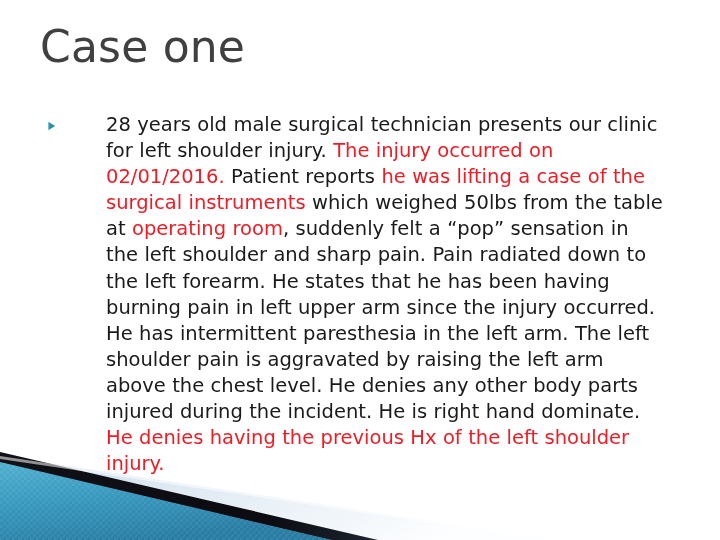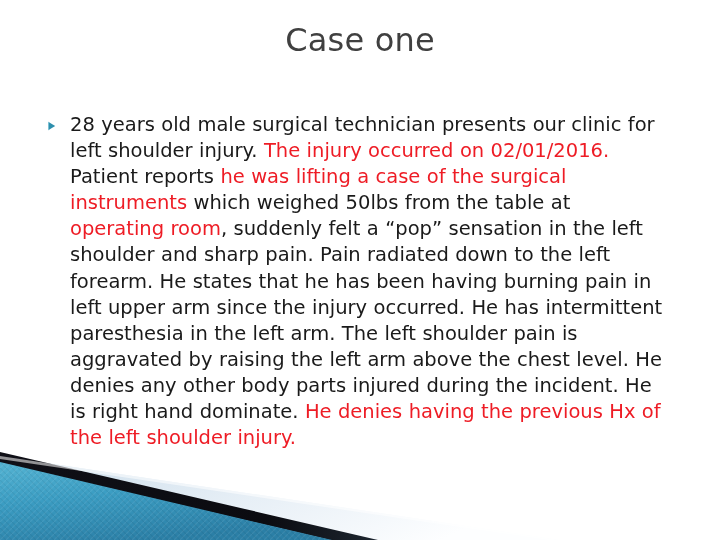--- a/index.html
+++ b/index.html
@@ -28,27 +28,26 @@
   
   #title-area {
     position: absolute;
     left: 40px;
     top: 24px;
     width: 640px;
     height: 76px;
   }
   #slide-title {
     font-family: "DejaVu Sans", "Liberation Sans", sans-serif;
-    font-size: 32px;
+    font-size: 44px;
     font-weight: 400;
     color: #404040;
     letter-spacing: 0.2px;
     line-height: 1.05;
     white-space: nowrap;
-    text-align: center;
   }
 
   
   #body-area {
     position: absolute;
     left: 44px;
     top: 112px;
     width: 620px;
   }
   #bullet-row {
@@ -65,20 +64,21 @@
   #bullet-marker svg { display: block; }
 
   #body-text {
     flex: 1 1 auto;
     font-family: "DejaVu Sans", "Liberation Sans", sans-serif;
     font-size: 19.5px;
     line-height: 26.1px;
     color: #1a1a1a;
     text-align: left;
     word-spacing: 0.2px;
+    margin-left: 36px;
   }
   #body-text .hl { color: #ee1c25; }
 
   
   #decor {
     position: absolute;
     left: 0;
     bottom: 0;
     width: 720px;
     height: 90px;

